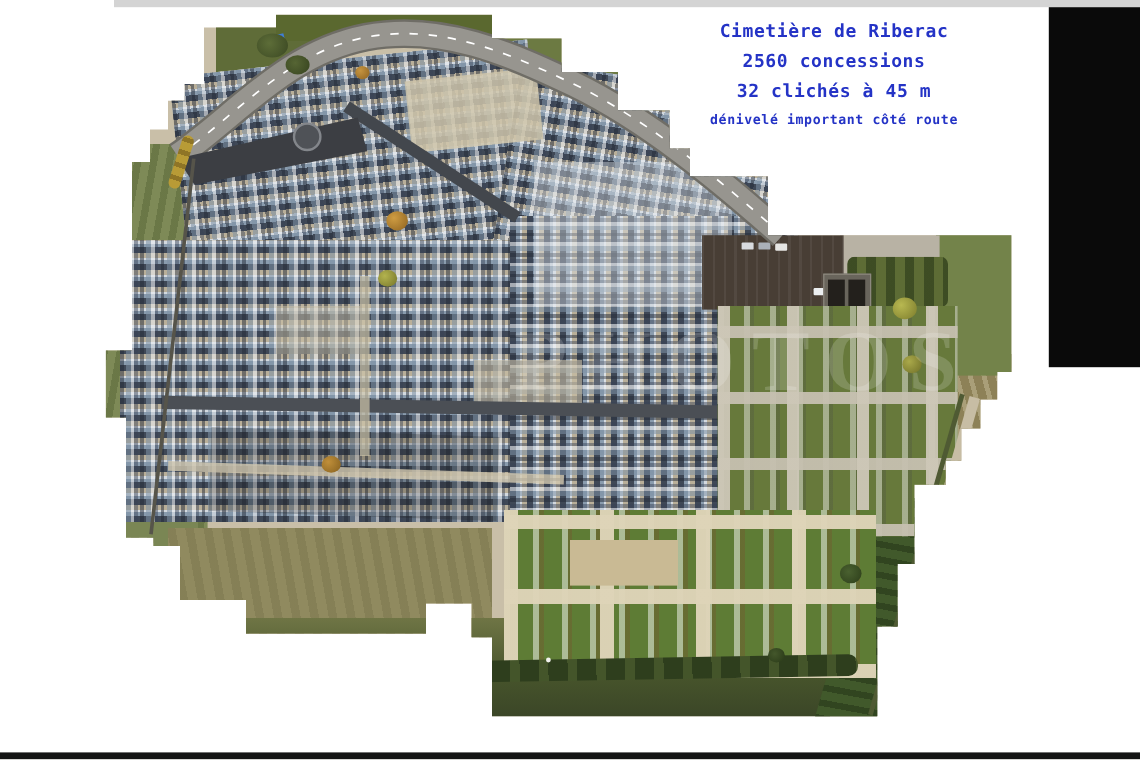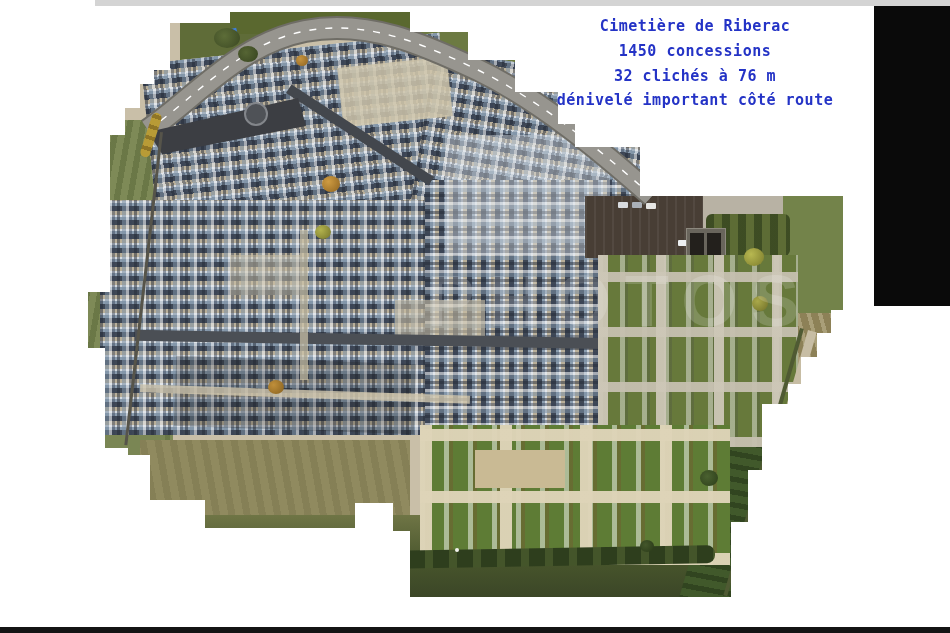--- a/index.html
+++ b/index.html
@@ -123,27 +123,27 @@
   .t8{left:700px;top:470px;width:18px;height:16px;background:radial-gradient(circle at 40% 40%,#4a6130,#2c3d19);}
   .t9{left:640px;top:540px;width:14px;height:12px;background:radial-gradient(circle at 40% 40%,#44572b,#283817);}
   .t10{left:268px;top:380px;width:16px;height:14px;background:radial-gradient(circle at 35% 35%,#c08f3a,#85601f);}
   .t11{left:315px;top:225px;width:16px;height:14px;background:radial-gradient(circle at 35% 35%,#b3b34e,#74742a);}
   .cypress{left:146px;top:112px;width:10px;height:46px;border-radius:5px;transform:rotate(18deg);
     background:repeating-linear-gradient(0deg,#b89b36 0 7px,#8f7526 7px 11px);}
 
   
   .watermark{left:410px;top:258px;width:420px;height:86px;display:flex;align-items:center;justify-content:center;
     font-size:72px;font-weight:bold;letter-spacing:14px;color:rgba(255,255,255,.17);
-    font-family:Liberation Sans, sans-serif;user-select:none;text-align:center;}
+    font-family:Liberation Serif, serif;user-select:none;text-align:center;}
 
   
   .annotation{left:540px;top:14px;width:310px;text-align:center;color:#2433c6;
     font-family:"DejaVu Sans Mono", monospace;font-weight:bold;}
   .l-big{font-size:15px;line-height:24px;margin-bottom:1px;letter-spacing:0.5px;}
-  .l-small{font-size:15px;line-height:18px;margin-top:3px;letter-spacing:0.5px;}
+  .l-small{font-size:11px;line-height:18px;margin-top:3px;letter-spacing:0.5px;}
 </style>
 </head>
 <body>
 
 <div class="screen">
 
   <div class="abs top-line"></div>
 
   <div class="abs mosaic">
     <div class="abs base"></div>
@@ -217,20 +217,20 @@
     <div class="abs tree t9"></div>
     <div class="abs tree t10"></div>
     <div class="abs tree t11"></div>
     <div class="abs cypress"></div>
 
     <div class="abs watermark">PHOTOS</div>
   </div>
 
   <div class="abs annotation">
     <div class="l-big">Cimetière de Riberac</div>
-    <div class="l-big">1450 concessions</div>
-    <div class="l-big">32 clichés à 76 m</div>
+    <div class="l-big">2560 concessions</div>
+    <div class="l-big">32 clichés à 45 m</div>
     <div class="l-small">dénivelé important côté route</div>
   </div>
 
   <div class="abs right-panel"></div>
   <div class="abs bottom-bar"></div>
 </div>
 
 </body></html>

